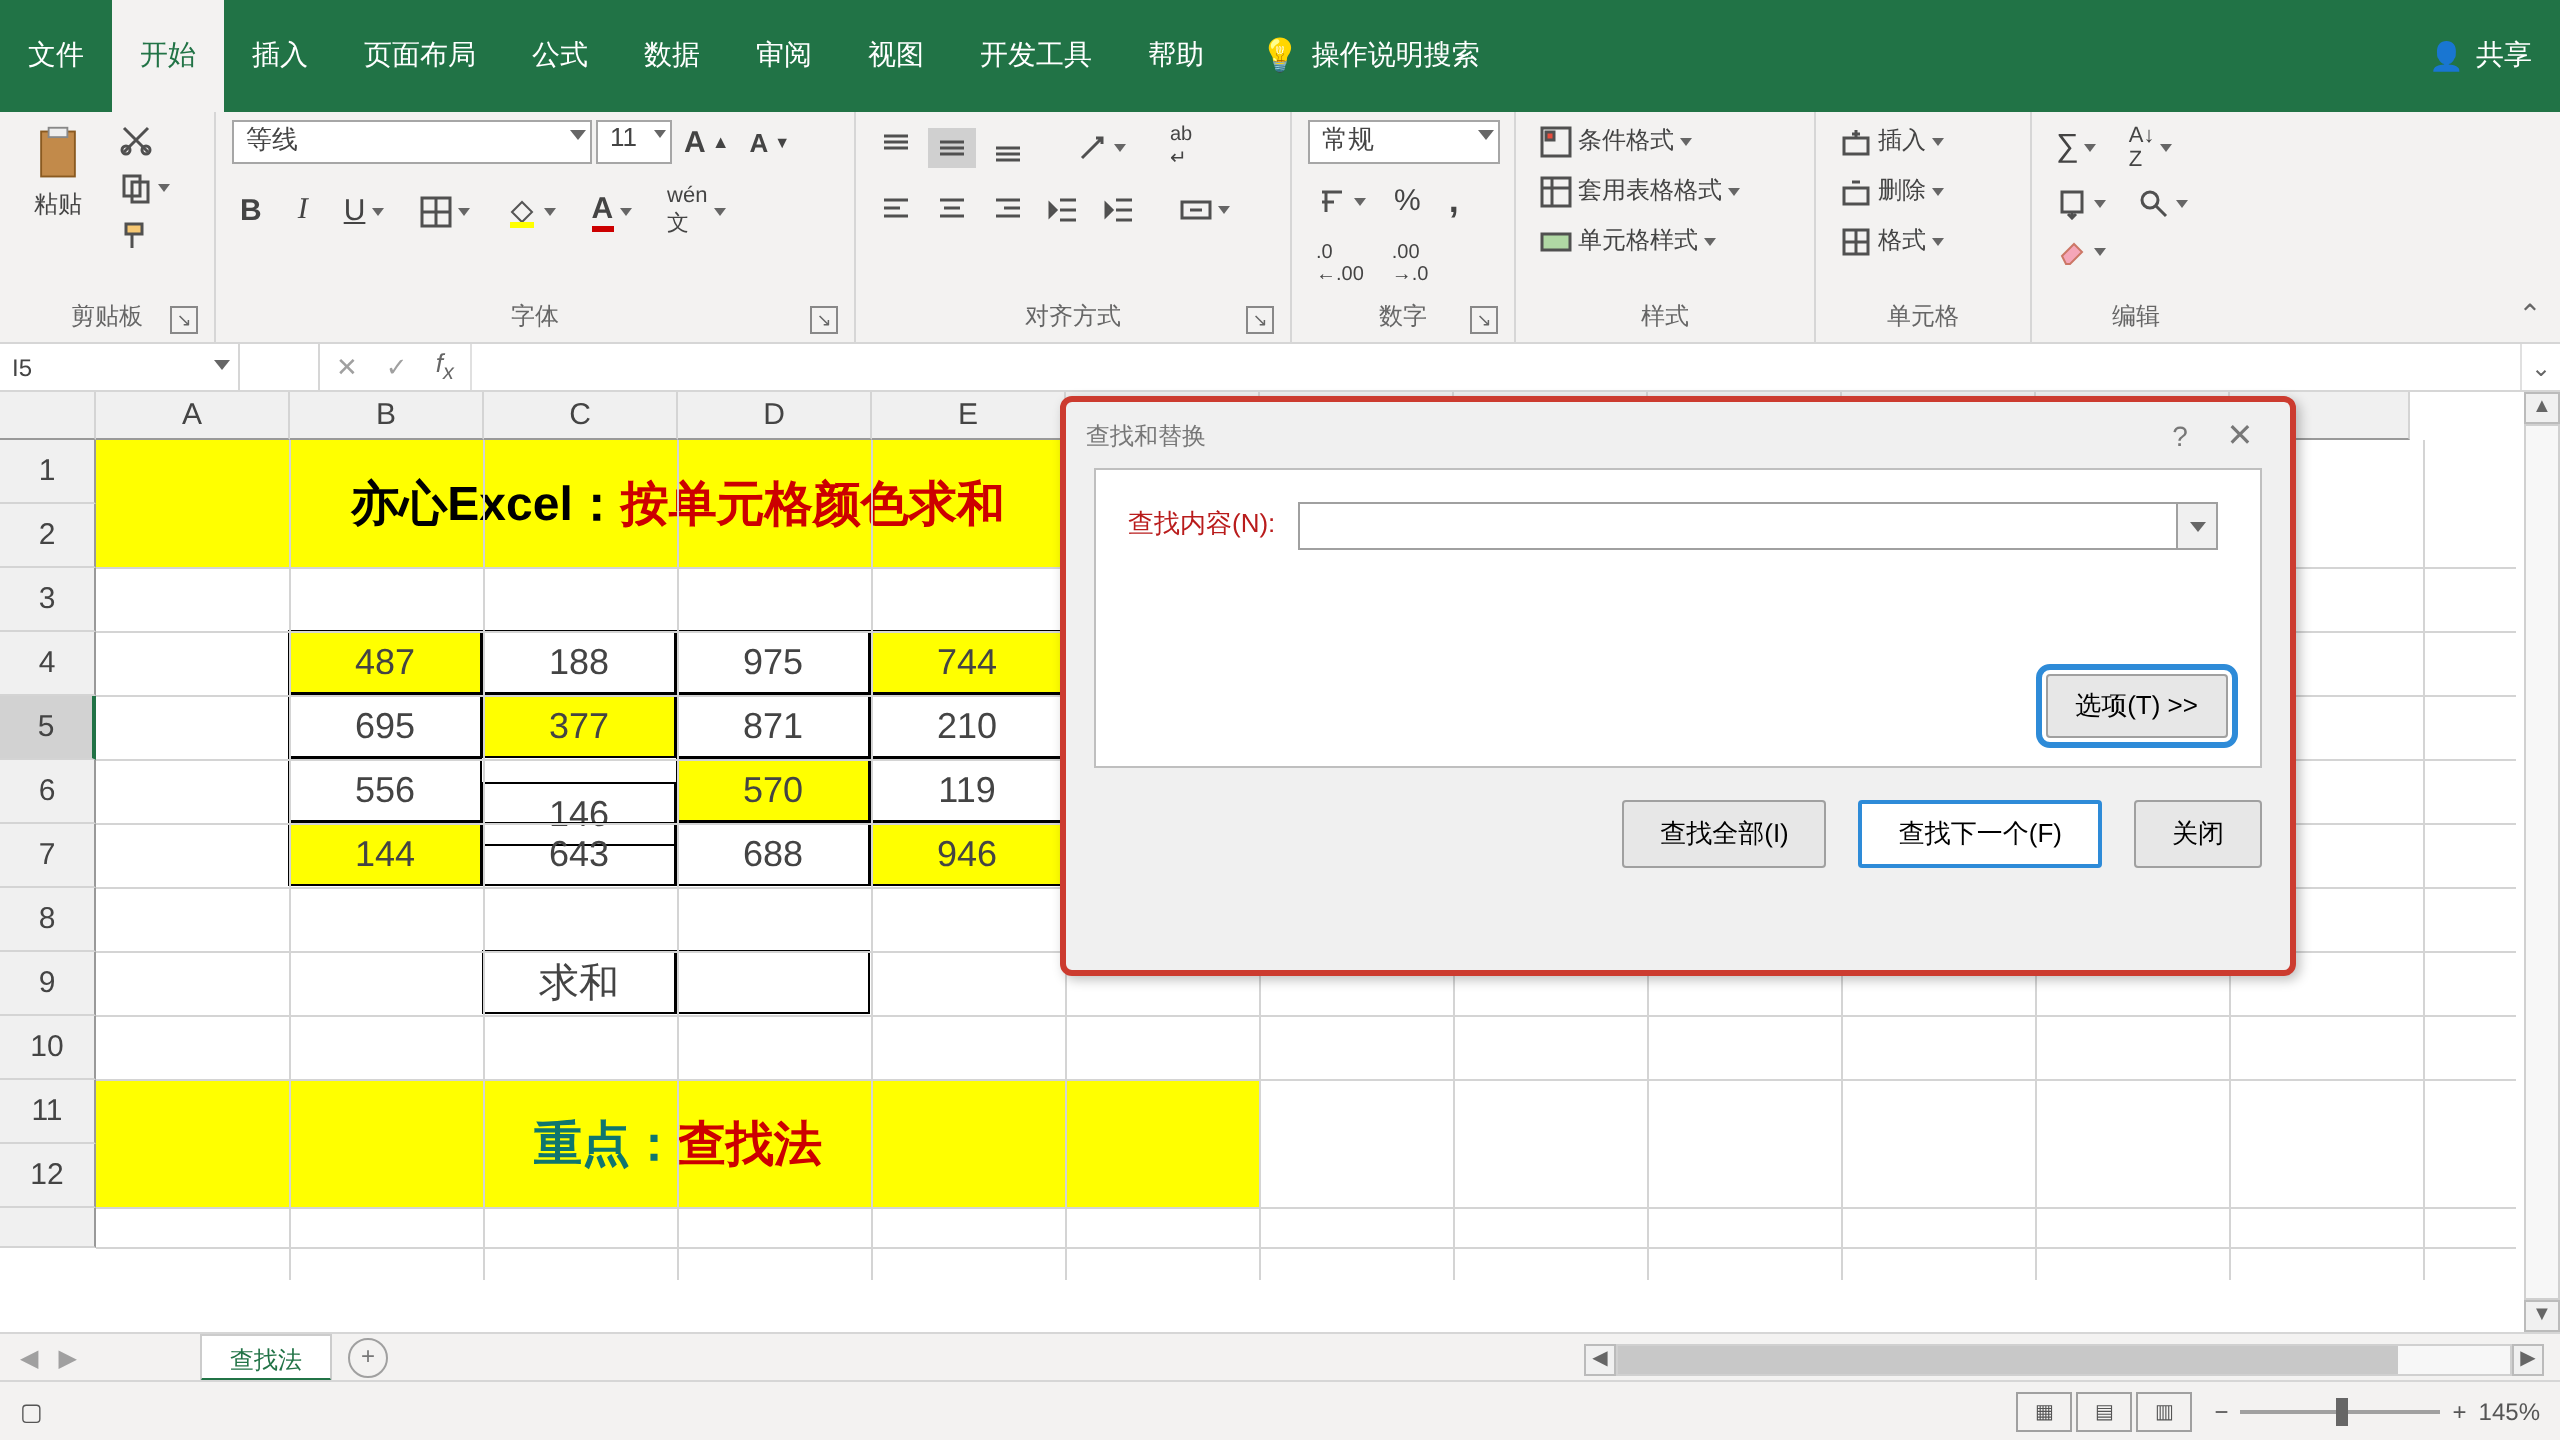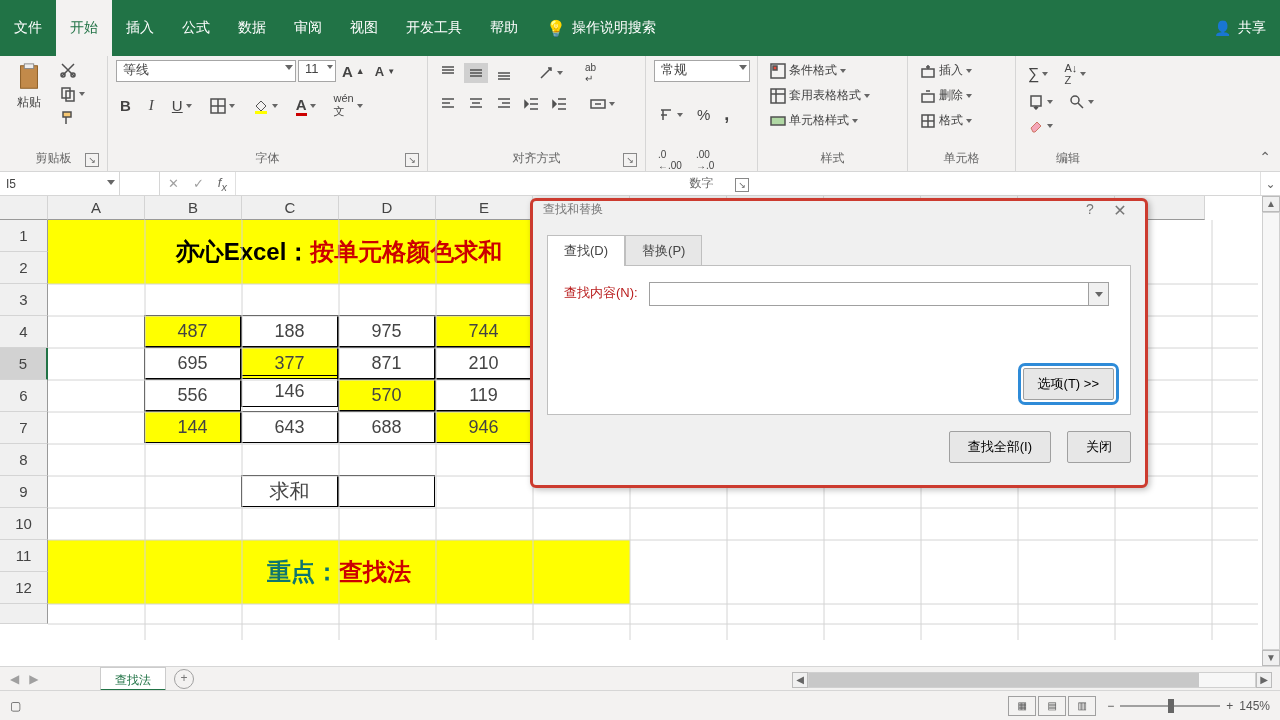--- a/index.html
+++ b/index.html
@@ -69,21 +69,21 @@
 .status .viewbtn{width:28px;height:20px;border:1px solid #a0a0a0;margin:0 1px;display:flex;align-items:center;justify-content:center;font-size:10px}
 .status .zoom{display:flex;align-items:center;gap:6px;margin-left:10px}
 .status .slider{width:100px;height:2px;background:#a0a0a0;position:relative}
 .status .slider .knob{width:6px;height:14px;background:#666;position:absolute;left:48px;top:-6px}
 
 .vscroll{position:absolute;right:0;top:196px;width:18px;bottom:54px;display:flex;flex-direction:column}
 .vscroll .arrow{height:16px;border:1px solid #bbb;background:#f0f0f0;text-align:center;line-height:13px;font-size:10px;color:#666}
 .vscroll .track{flex:1;border:1px solid #d0d0d0;background:#f7f7f7}
 
 .dialog{position:absolute;left:530px;top:198px;width:618px;height:290px;background:#f0f0f0;border:3px solid #cc3b2f;border-radius:6px;box-shadow:2px 2px 6px rgba(0,0,0,.25)}
-.dialog .titlebar{height:34px;display:flex;align-items:flex-start;padding:0 10px;color:#777}
+.dialog .titlebar{height:34px;display:flex;align-items:center;padding:0 10px;color:#777}
 .dialog .titlebar .sp{flex:1}
 .dialog .titlebar .cls{width:30px;text-align:center;font-size:16px;color:#777;cursor:pointer}
 .dialog .titlebar .hlp{width:30px;text-align:center;font-size:14px;color:#777;cursor:pointer}
 .dialog .tabs{display:flex;padding:0 14px}
 .dialog .tabs .t{padding:6px 16px;border:1px solid #bfbfbf;background:#e7e7e7;font-size:13px;color:#444;cursor:pointer;border-bottom:none}
 .dialog .tabs .t.active{background:#fff;position:relative;z-index:2}
 .dialog .body{margin:0 14px 10px;border:1px solid #bfbfbf;background:#fff;height:150px;padding:16px;position:relative;margin-top:-1px}
 .dialog .body label{font-size:13px;color:#b91c1c}
 .dialog .body .combo{display:inline-block;width:460px;height:24px;border:1px solid #a0a0a0;background:#fff;position:relative;vertical-align:middle;margin-left:8px}
 .dialog .body .combo .dd{width:20px;height:22px;position:absolute;right:0;top:0;border-left:1px solid #a0a0a0;background:#f0f0f0;display:flex;align-items:center;justify-content:center}
@@ -96,20 +96,21 @@
 .svgico{width:16px;height:16px;stroke:#505050;fill:none;stroke-width:1.5}
 .collapse-ribbon{position:absolute;right:6px;bottom:4px;width:18px;height:18px;cursor:pointer;color:#666;font-size:14px;text-align:center}
 </style>
 </head>
 <body>
 
 <div class="menubar">
   <div class="tab">文件</div>
   <div class="tab active">开始</div>
   <div class="tab">插入</div>
+  <div class="tab">页面布局</div>
   <div class="tab">公式</div>
   <div class="tab">数据</div>
   <div class="tab">审阅</div>
   <div class="tab">视图</div>
   <div class="tab">开发工具</div>
   <div class="tab">帮助</div>
   <div class="help">
     <span style="font-size:16px">💡</span>
     <span>操作说明搜索</span>
   </div>
@@ -259,21 +260,21 @@
               <path d="M5 8h6"></path>
             </svg>
             <span class="caret"></span>
           </span>
       </div>
     </div>
     <div class="label"><span>对齐方式</span><span class="dlg">↘</span></div>
   </div>
 
   <div class="group" style="width:112px">
-    <div class="controls col" style="gap:20px">
+    <div class="controls col" style="gap:6px">
       <div class="fontsel" style="width:96px"><span>常规</span><span class="dd"></span></div>
       <div class="row" style="gap:6px">
         <span class="btn">
             <svg class="svgico" viewBox="0 0 16 16">
               <path d="M3 3h10M5 3v10M3 8h6"></path>
             </svg>
             <span class="caret"></span>
           </span>
         <span class="btn" style="font-size:15px">%</span>
         <span class="btn" style="font-size:18px;font-weight:bold">,</span>
@@ -447,21 +448,21 @@
       <div class="cell" style="left:194px;top:96px">188</div>
       <div class="cell" style="left:291px;top:96px">975</div>
       <div class="cell yellow" style="left:388px;top:96px">744</div>
 
       <div class="cell" style="left:97px;top:128px">695</div>
       <div class="cell yellow" style="left:194px;top:128px">377</div>
       <div class="cell" style="left:291px;top:128px">871</div>
       <div class="cell" style="left:388px;top:128px">210</div>
 
       <div class="cell" style="left:97px;top:160px">556</div>
-      <div class="cell" style="left:194px;top:156px">146</div>
+      <div class="cell" style="left:194px;top:172px">146</div>
       <div class="cell yellow" style="left:291px;top:160px">570</div>
       <div class="cell" style="left:388px;top:160px">119</div>
 
       <div class="cell yellow" style="left:97px;top:192px">144</div>
       <div class="cell" style="left:194px;top:192px">643</div>
       <div class="cell" style="left:291px;top:192px">688</div>
       <div class="cell yellow" style="left:388px;top:192px">946</div>
     </div>
 
     <div class="tbl">
@@ -544,26 +545,23 @@
   </div>
 </div>
 
 <div class="dialog">
   <div class="titlebar">
     <span>查找和替换</span>
     <div class="sp"></div>
     <div class="hlp">?</div>
     <div class="cls">✕</div>
   </div>
-  <div class="tabs">
-    <div class="t active"><span>查找(D)</span></div>
-    <div class="t"><span>替换(P)</span></div>
-  </div>
   <div class="body">
     <label>查找内容(N):</label>
     <span class="combo"><span></span><span class="dd"></span></span>
     <button class="opts">选项(T) &gt;&gt;</button>
   </div>
   <div class="btns">
     <button>查找全部(I)</button>
+    <button class="def">查找下一个(F)</button>
     <button>关闭</button>
   </div>
 </div>
 
 </body></html>

